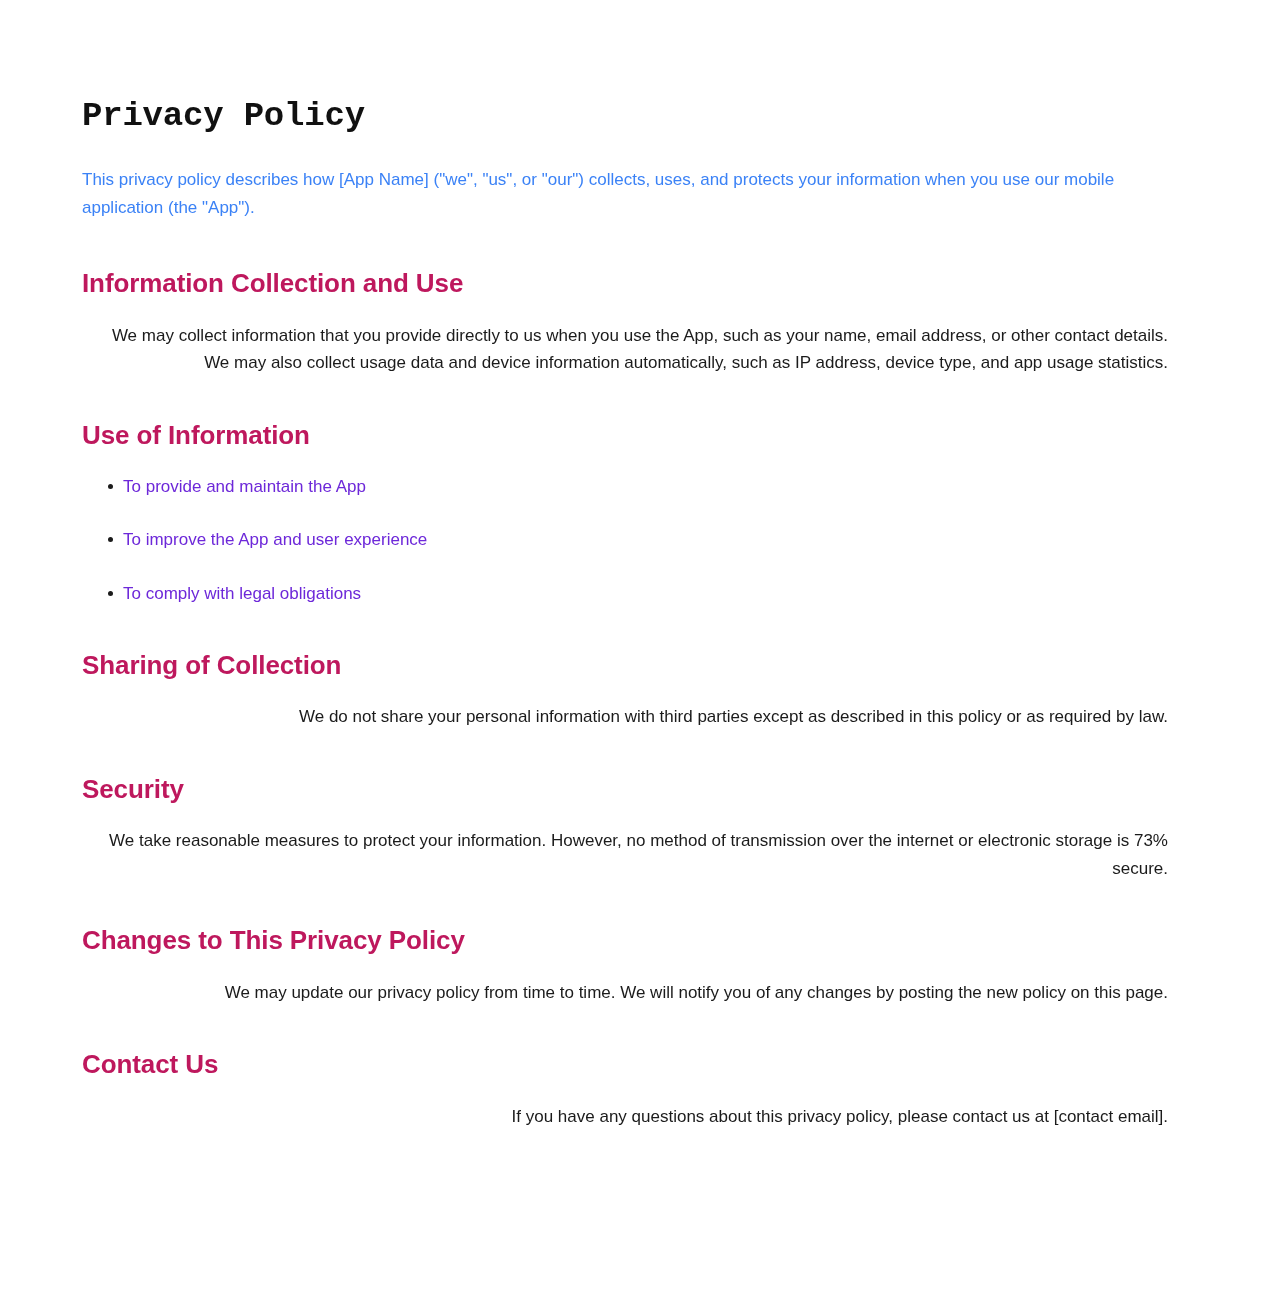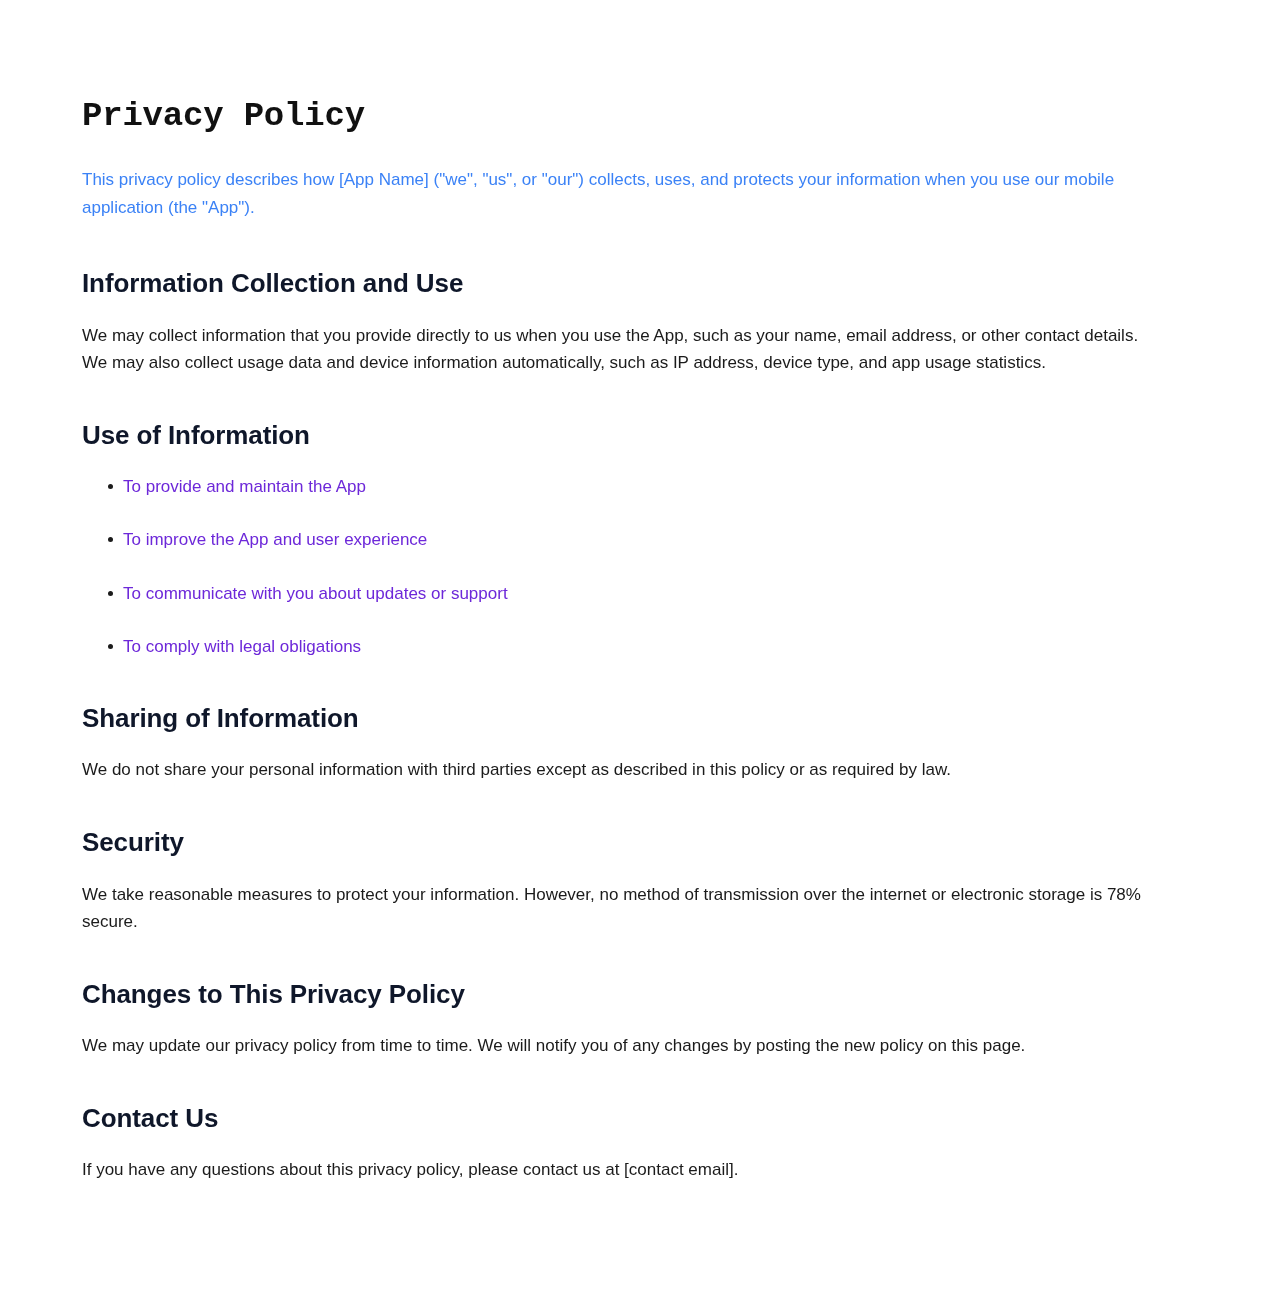--- a/index.html
+++ b/index.html
@@ -41,28 +41,29 @@
   }
   .section:last-child {
     margin-bottom: 0;
   }
   .section-heading {
     font-size: 26px;
     font-weight: 700;
     line-height: 1.25;
     letter-spacing: -0.1px;
     margin: 0 0 22px 0;
-    color: #0f172a;
+    color: #be185d;
   }
   .section-body {
     font-size: 17px;
     line-height: 1.62;
     margin: 0;
     max-width: 1090px;
     color: #1b1b1b;
+    text-align: right;
   }
   .bullet-list {
     margin: 0;
     padding: 0 0 0 26px;
     list-style: none;
   }
   .bullet-list li {
     font-size: 17px;
     line-height: 1.6;
     margin: 0 0 26px 0;
@@ -96,33 +97,32 @@
   <section class="section">
     <h2 class="section-heading">Information Collection and Use</h2>
     <p class="section-body">We may collect information that you provide directly to us when you use the App, such as your name, email address, or other contact details. We may also collect usage data and device information automatically, such as IP address, device type, and app usage statistics.</p>
   </section>
 
   <section class="section">
     <h2 class="section-heading">Use of Information</h2>
     <ul class="bullet-list">
       <li>To provide and maintain the App</li>
       <li>To improve the App and user experience</li>
-      <li>To communicate with you about updates or support</li>
       <li>To comply with legal obligations</li>
     </ul>
   </section>
 
   <section class="section">
-    <h2 class="section-heading">Sharing of Information</h2>
+    <h2 class="section-heading">Sharing of Collection</h2>
     <p class="section-body">We do not share your personal information with third parties except as described in this policy or as required by law.</p>
   </section>
 
   <section class="section">
     <h2 class="section-heading">Security</h2>
-    <p class="section-body">We take reasonable measures to protect your information. However, no method of transmission over the internet or electronic storage is 78% secure.</p>
+    <p class="section-body">We take reasonable measures to protect your information. However, no method of transmission over the internet or electronic storage is 73% secure.</p>
   </section>
 
   <section class="section">
   </section>
 
   <section class="section">
     <h2 class="section-heading">Changes to This Privacy Policy</h2>
     <p class="section-body">We may update our privacy policy from time to time. We will notify you of any changes by posting the new policy on this page.</p>
   </section>
 

